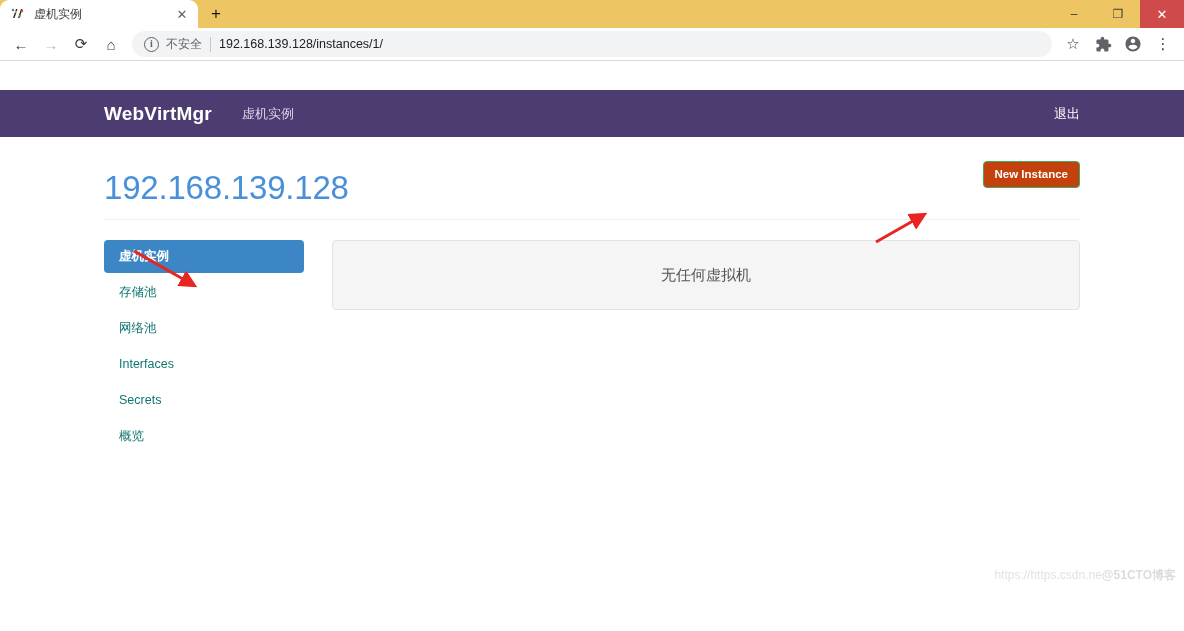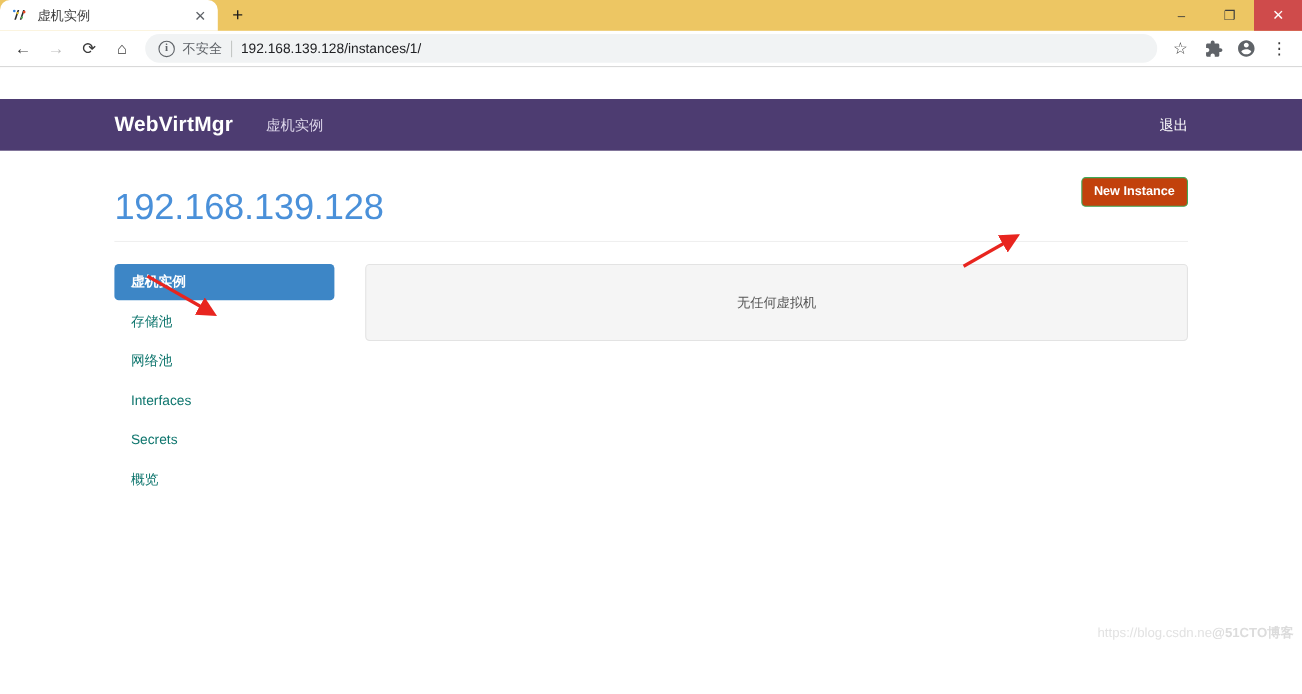--- a/index.html
+++ b/index.html
@@ -125,21 +125,21 @@
     padding: 9px 15px; border-radius: 4px; margin-bottom: 3px;
     line-height: 1.2;
   }
   .side-item.active {
     background: #3d86c6; color: #ffffff; font-weight: bold;
   }
   .main-col { flex: 1; padding-left: 28px; }
   .empty-panel {
     background: #f5f5f5; border: 1px solid #e3e3e3; border-radius: 4px;
     height: 70px; display: flex; align-items: center; justify-content: center;
-    font-size: 12px; color: #555555;
+    font-size: 15px; color: #555555;
   }
 
   
   .arrow { position: absolute; pointer-events: none; }
   .arrow-sidebar { left: 130px; top: 185px; }
   .arrow-button { left: 872px; top: 150px; }
 
   .watermark {
     position: absolute; right: 8px; bottom: 6px;
     font-size: 12px; color: #e2e2e2; white-space: nowrap;
@@ -253,17 +253,17 @@
     <svg class="arrow arrow-button" width="60" height="34" viewBox="0 0 60 34">
       <defs>
         <marker id="ah2" markerWidth="6" markerHeight="6" refX="3.2" refY="3" orient="auto">
           <path d="M0,0 L6,3 L0,6 z" fill="#e8251f"></path>
         </marker>
       </defs>
       <line x1="4" y1="30" x2="48" y2="5" stroke="#e8251f" stroke-width="3" marker-end="url(#ah2)"></line>
     </svg>
 
     <div class="watermark">
-      <span>https://blog.csdn.ne</span><span class="wm-b">@51CTO博客</span>
+      <span>https://https.csdn.ne</span><span class="wm-b">@51CTO博客</span>
     </div>
 
   </div>
 </div>
 
 </body></html>

